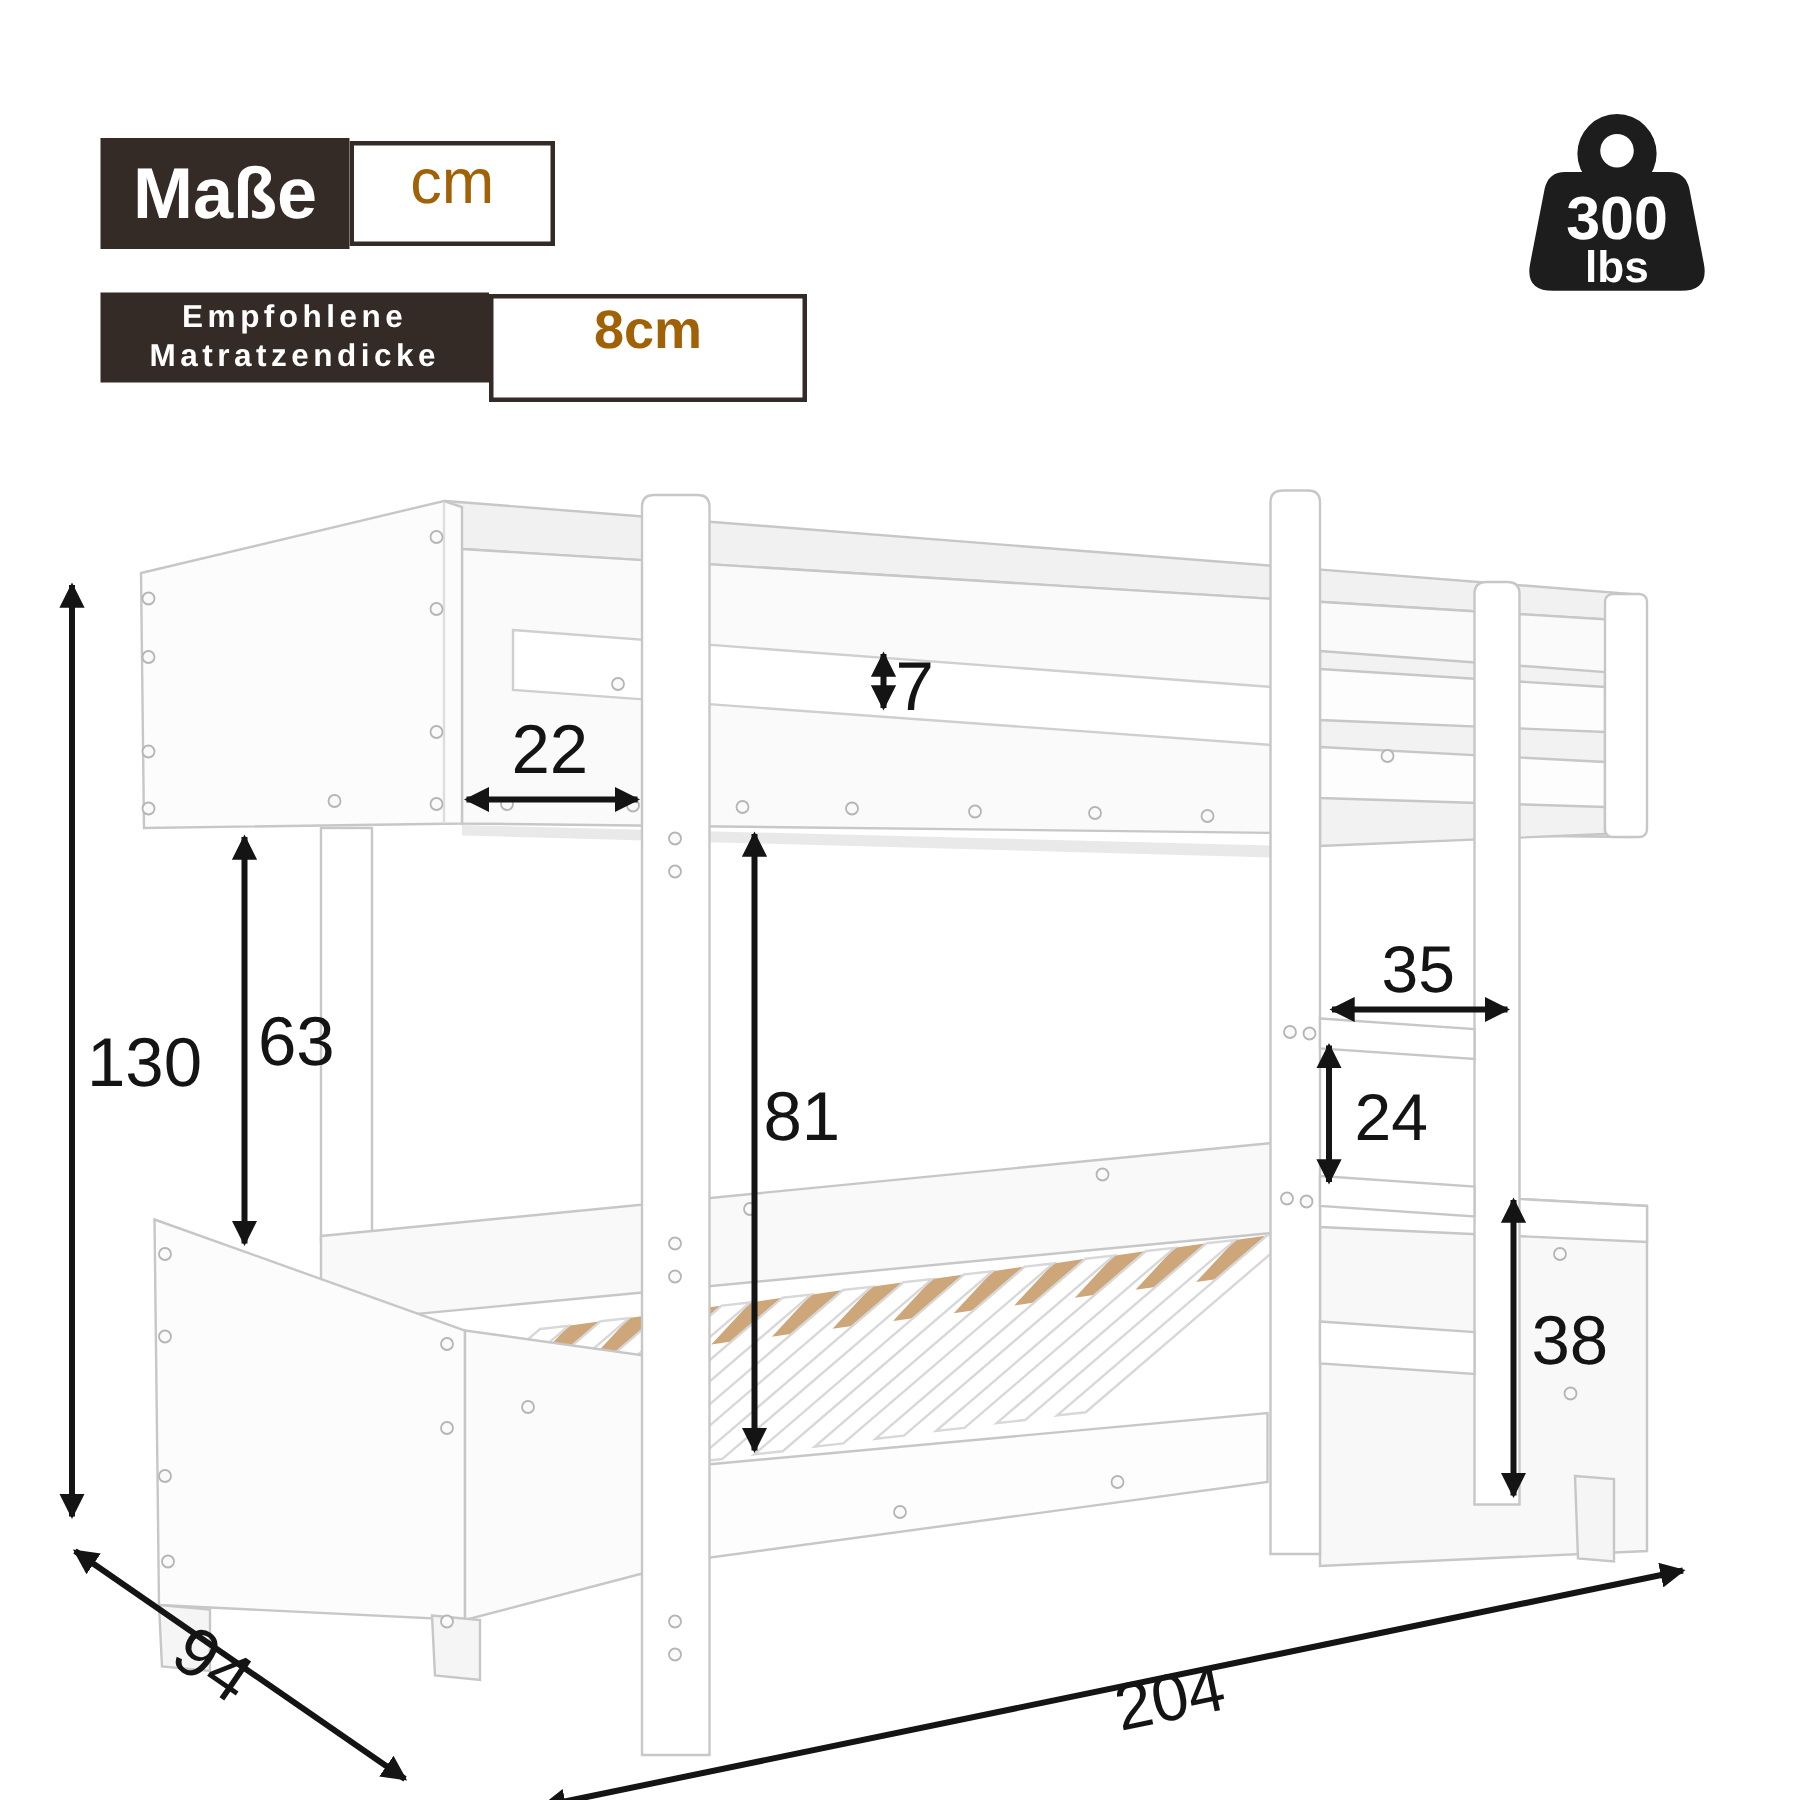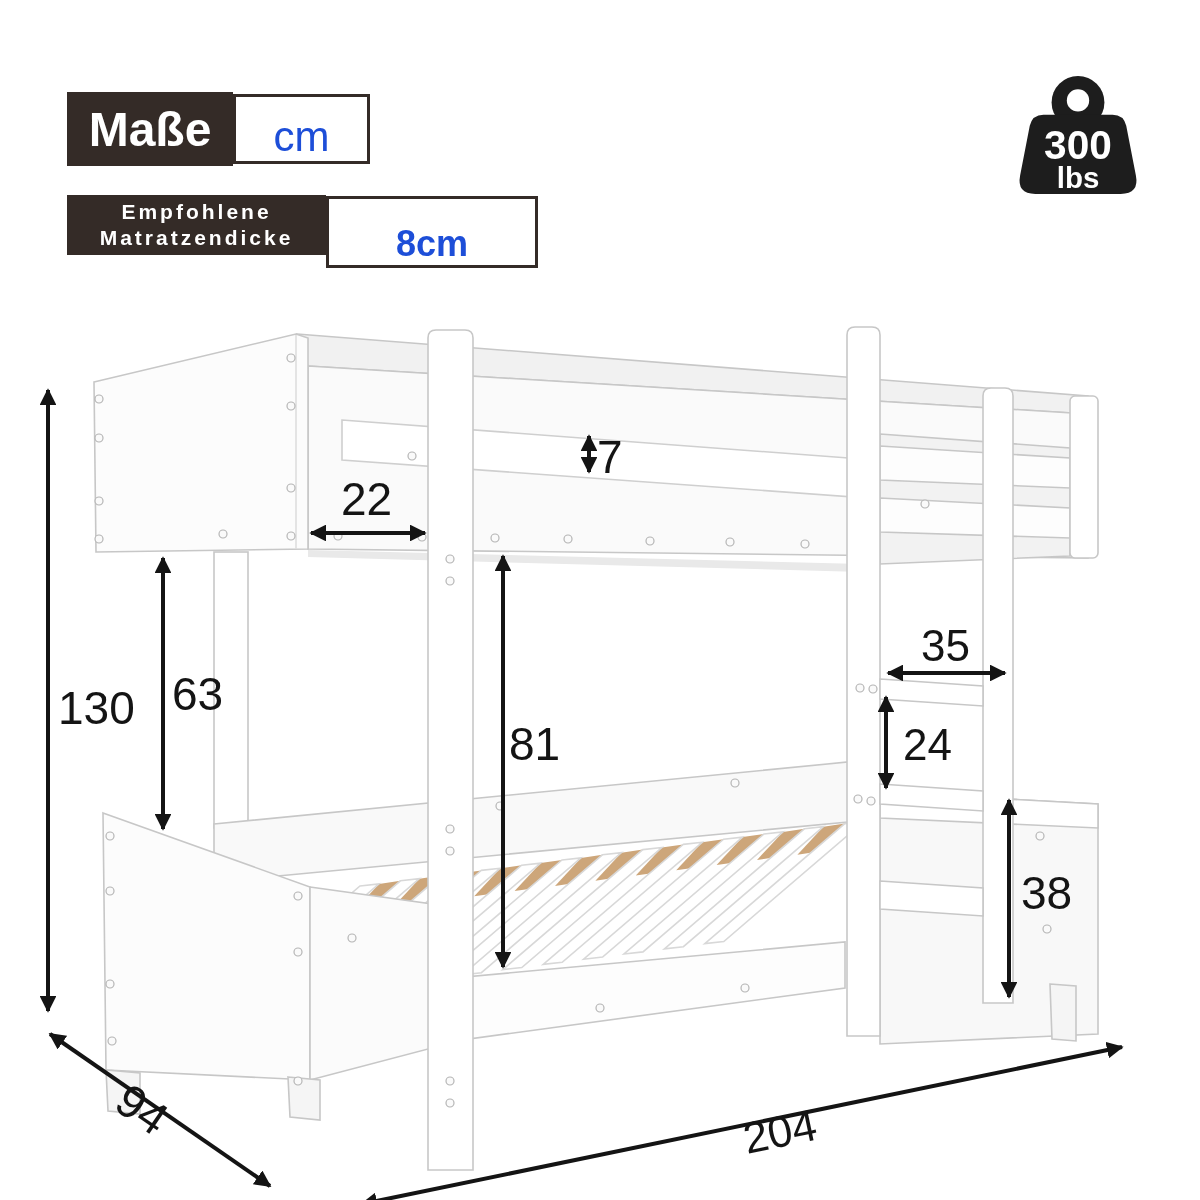--- a/index.html
+++ b/index.html
@@ -1,21 +1,21 @@
 <!DOCTYPE html>
 <html><head>
 <meta charset="utf-8">
 <style>
   html,body{margin:0;padding:0;background:#ffffff;}
   .stage{position:relative;width:1200px;height:1200px;background:#ffffff;overflow:hidden;
          font-family:"Liberation Sans", sans-serif;margin-top:36px;}
   
   .hdr-dark{position:absolute;background:#342b27;color:#ffffff;display:flex;align-items:center;justify-content:center;}
-  .hdr-white{position:absolute;background:#ffffff;border:3px solid #342b27;color:#1d4ed8;
-             display:flex;align-items:flex-end;justify-content:center;box-sizing:border-box;}
+  .hdr-white{position:absolute;background:#ffffff;border:3px solid #342b27;color:#a16207;
+             display:flex;align-items:flex-start;justify-content:center;box-sizing:border-box;}
   .box-masse{left:67px;top:56px;width:166px;height:74px;font-size:48px;font-weight:bold;}
   .box-cm{left:233px;top:58px;width:137px;height:70px;font-size:42px;}
   .box-empf{left:67px;top:159px;width:259px;height:60px;font-size:21px;font-weight:bold;
             letter-spacing:3px;line-height:1.25;text-align:right;flex-direction:column;}
   .box-8cm{left:326px;top:160px;width:212px;height:72px;font-size:36px;font-weight:bold;}
   .weight-badge{position:absolute;left:1013px;top:38px;width:130px;height:126px;}
   .main-art{position:absolute;left:0;top:0;}
   svg text.dim{font-family:"Liberation Sans", sans-serif;fill:#141414;}
 </style>
 </head>

